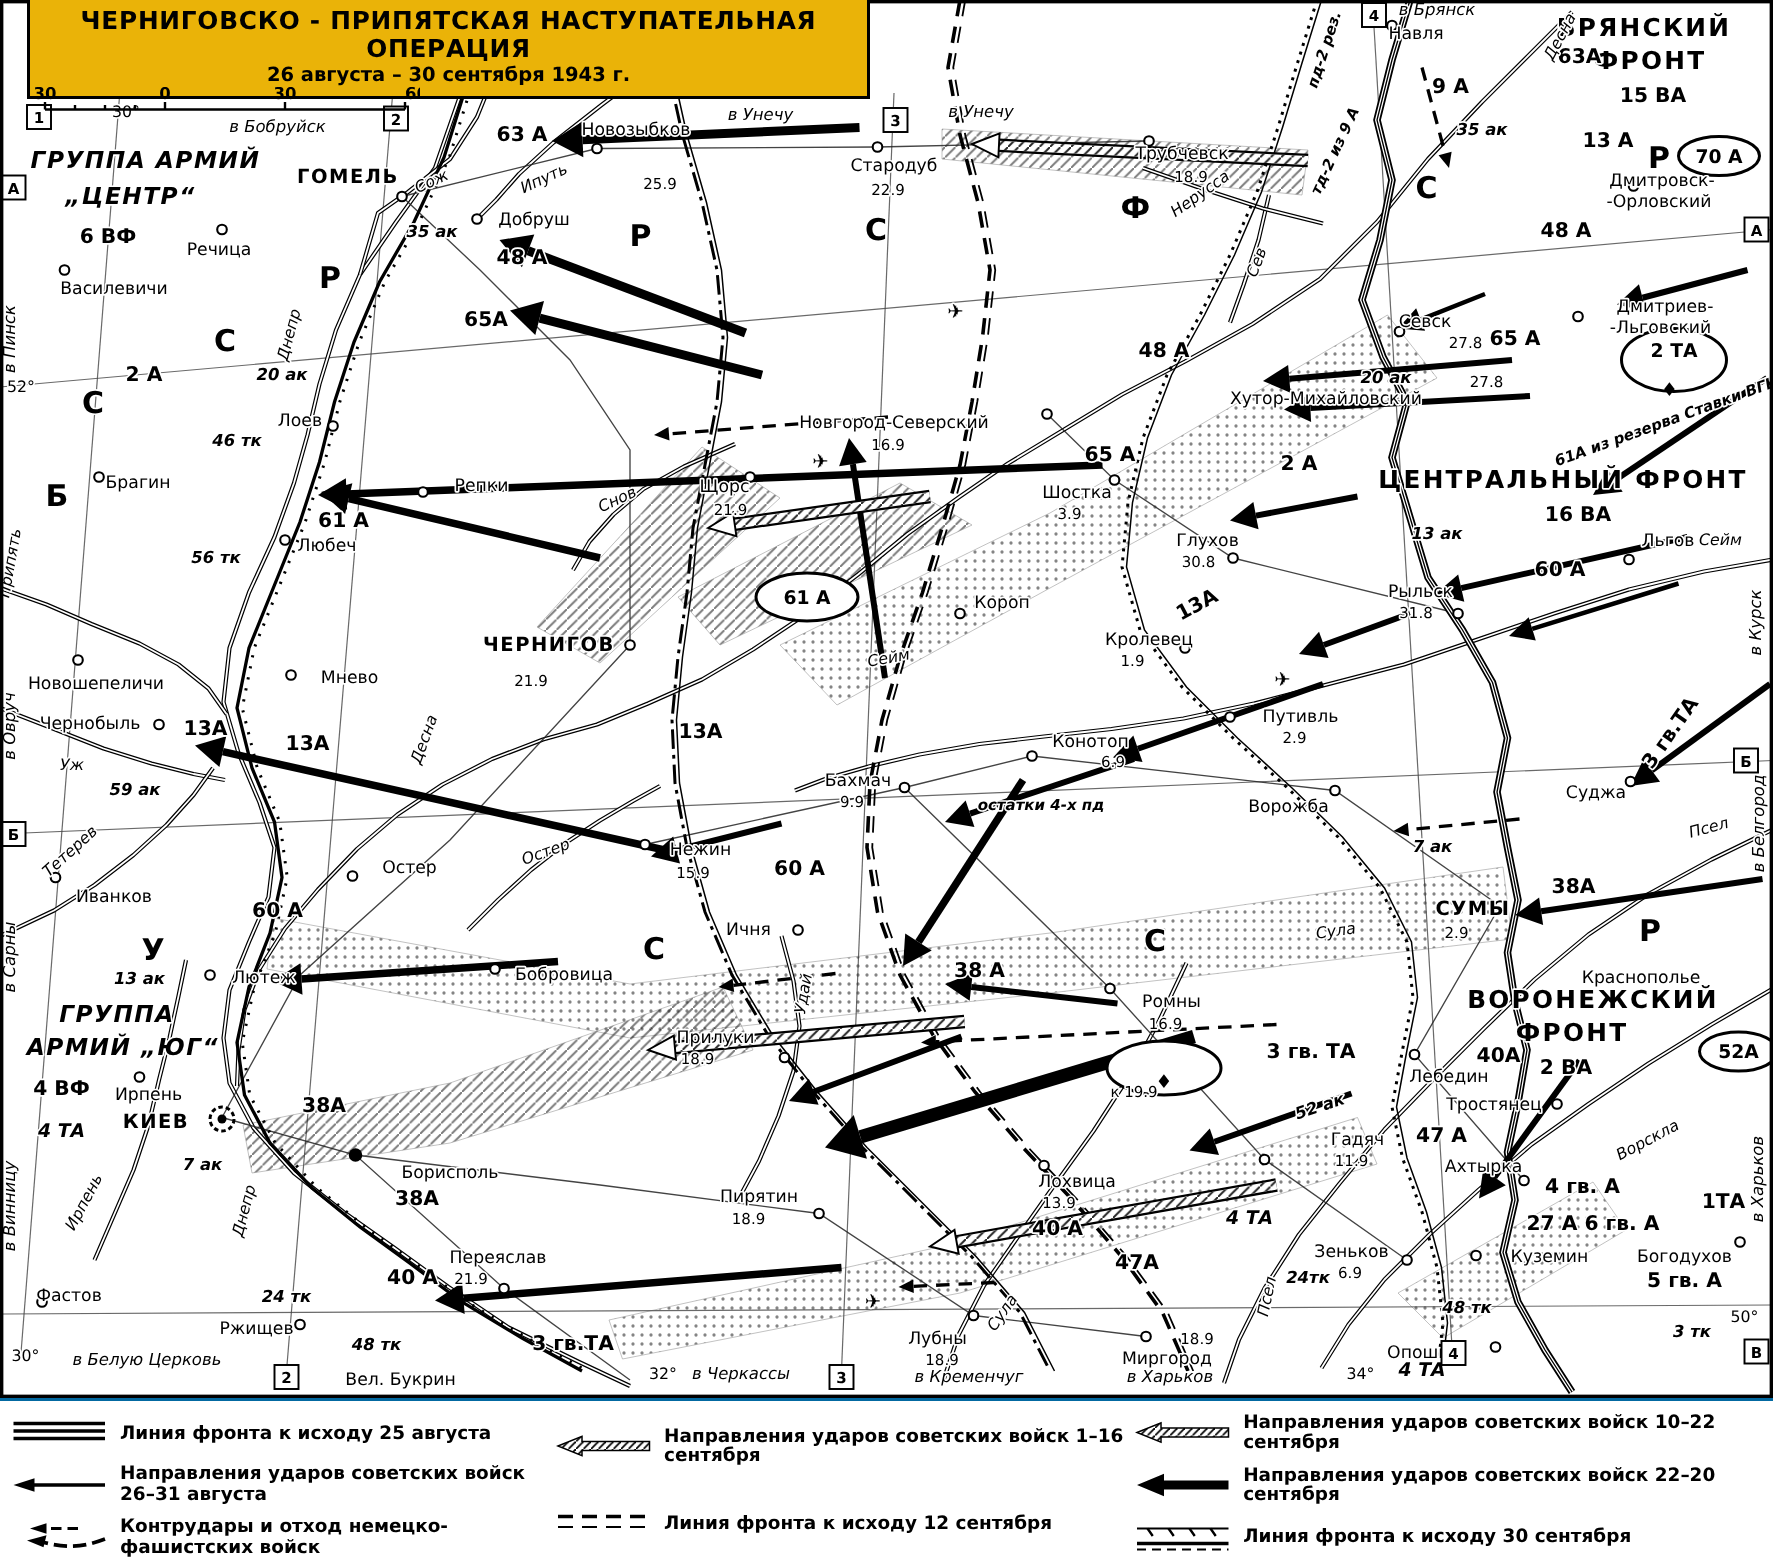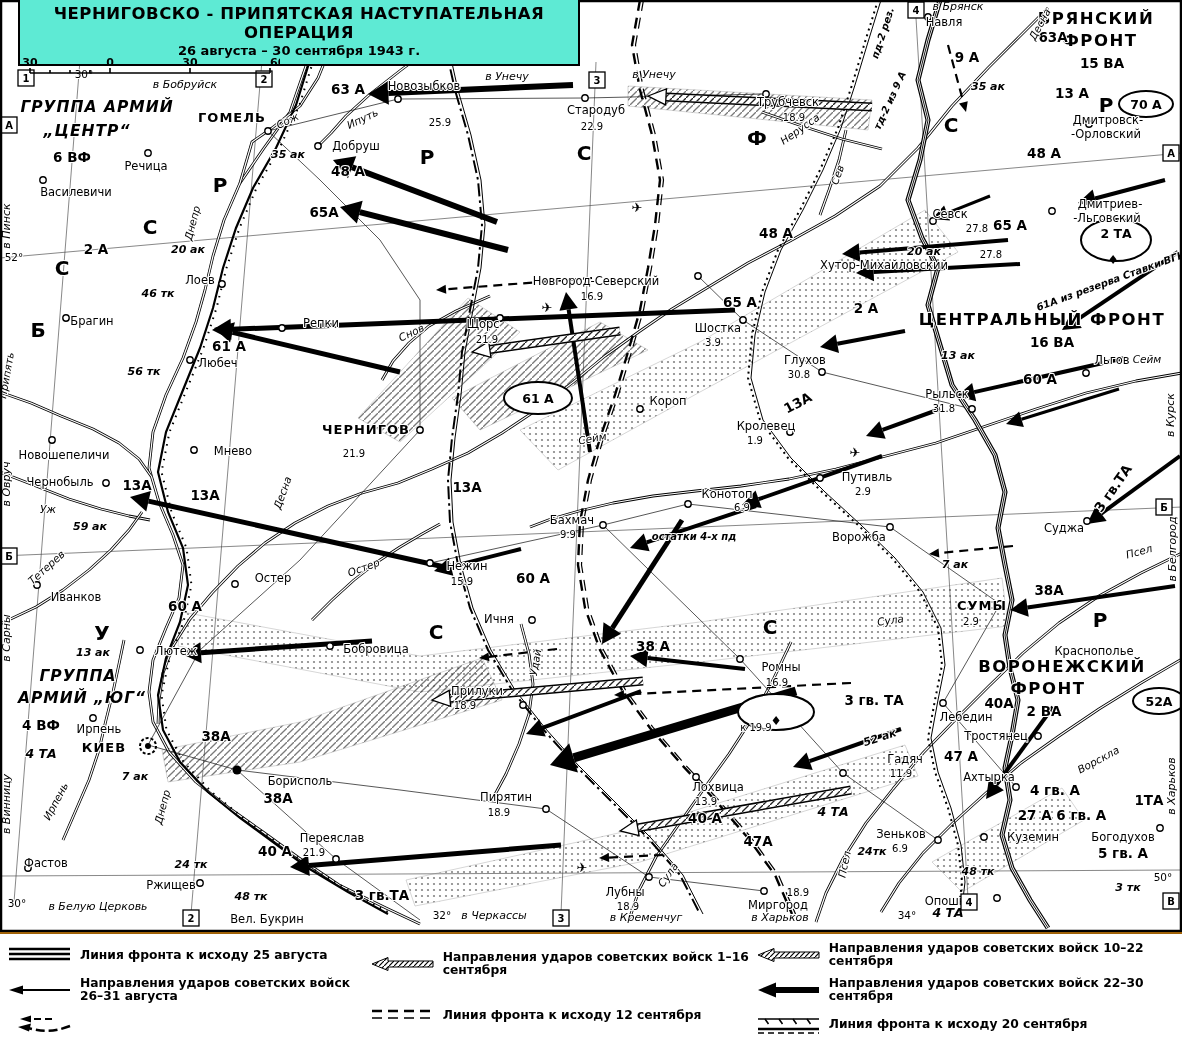--- a/index.html
+++ b/index.html
@@ -16,26 +16,26 @@
   .city{font-size:11.5px}
   .city-lg{font-size:13px;font-weight:bold;letter-spacing:1px}
   .date{font-size:10px}
   .river{font-size:10.5px;font-style:italic}
   .dir{font-size:11px;font-style:italic}
   .letter{font-size:20px;font-weight:bold}
   .coord{font-size:10.5px}
   .note{font-size:10px;font-style:italic;font-weight:bold}
   .box-t{font-size:10px;font-weight:bold;stroke-width:0!important}
   .oval-t{font-size:12.5px;font-weight:bold;stroke-width:0!important}
-  #title-box{position:absolute;left:18px;top:0;width:562px;height:66px;background:#5eead4;
+  #title-box{position:absolute;left:18px;top:0;width:562px;height:66px;background:#eab308;
      border:2px solid #000;border-top:none;box-sizing:border-box;text-align:center;z-index:5;}
   #title-box .t1{font-size:16.5px;font-weight:bold;letter-spacing:.5px;margin-top:4px;}
   #title-box .t2{font-size:13px;font-weight:bold;margin-top:1px;}
   #legend{position:absolute;left:0;top:932px;width:1182px;height:112px;background:#fff;
-     border-top:2px solid #a16207;box-sizing:border-box;display:flex;padding:4px 6px 2px 6px;}
+     border-top:2px solid #0369a1;box-sizing:border-box;display:flex;padding:4px 6px 2px 6px;}
   .lg-col{display:flex;flex-direction:column;justify-content:space-around;}
   .lg-col.c1{width:31%}.lg-col.c2{width:33%}.lg-col.c3{width:36%}
   .lg-item{display:flex;align-items:center;}
   .lg-sym{flex:0 0 70px;margin-right:4px;}
   .lg-txt{font-size:12.3px;font-weight:600;line-height:1.08;color:#000;}
   .ls{stroke:#000;stroke-width:2.4;fill:none}
   .lt{stroke:#000;stroke-width:1.4;fill:none}
 </style>
 </head>
 <body>
@@ -684,20 +684,21 @@
           </svg>
           <div class="lg-txt">Направления ударов советских войск 26–31 августа</div>
         </div>
         <div class="lg-item">
           <svg class="lg-sym" width="70" height="26" viewBox="0 0 70 26">
             <line x1="46" y1="7" x2="24" y2="7" stroke="#000" stroke-width="2" stroke-dasharray="7 4"></line>
             <polygon points="14,7 25,3.5 25,10.5" fill="#000"></polygon>
             <path d="M64 14 C 48 20 38 20 22 16" stroke="#000" stroke-width="2.5" fill="none" stroke-dasharray="9 4"></path>
             <polygon points="12,15 25,11.5 23,19.5" fill="#000"></polygon>
           </svg>
+          <div class="lg-txt">Контрудары и отход немецко-фашистских войск</div>
         </div>
       </div>
       <div class="lg-col c2">
         <div class="lg-item">
           <svg class="lg-sym" width="70" height="26" viewBox="0 0 70 26">
             <defs>
               <pattern id="lp5" width="5" height="5" patternUnits="userSpaceOnUse">
                 <path d="M0 5 L5 0" stroke="#000" stroke-width="1.2"></path>
               </pattern>
             </defs>
@@ -722,26 +723,26 @@
               </pattern>
             </defs>
             <polygon points="3,13 19,6.5 19,10 64,10 64,16 19,16 19,19.5" fill="url(#lp7)" stroke="#000" stroke-width="1"></polygon>
           </svg>
           <div class="lg-txt">Направления ударов советских войск 10–22 сентября</div>
         </div>
         <div class="lg-item">
           <svg class="lg-sym" width="70" height="26" viewBox="0 0 70 26">
             <polygon points="3,13 21,5.5 21,10 64,10 64,16 21,16 21,20.5" fill="#000"></polygon>
           </svg>
-          <div class="lg-txt">Направления ударов советских войск 22–30 сентября</div>
+          <div class="lg-txt">Направления ударов советских войск 22–20 сентября</div>
         </div>
         <div class="lg-item">
           <svg class="lg-sym" width="70" height="26" viewBox="0 0 70 26">
             <path d="M3 7 H64" class="lt"></path>
             <path d="M10 7 l3.5 5 M24 7 l3.5 5 M38 7 l3.5 5 M52 7 l3.5 5" stroke="#000" stroke-width="1.6" fill="none"></path>
             <path d="M3 17 H64" class="ls"></path>
             <path d="M3 21 H64" stroke-dasharray="6 4" class="lt"></path>
           </svg>
-          <div class="lg-txt">Линия фронта к исходу 20 сентября</div>
+          <div class="lg-txt">Линия фронта к исходу 30 сентября</div>
         </div>
       </div>
     </div>
 </div>
 
 </body></html>

